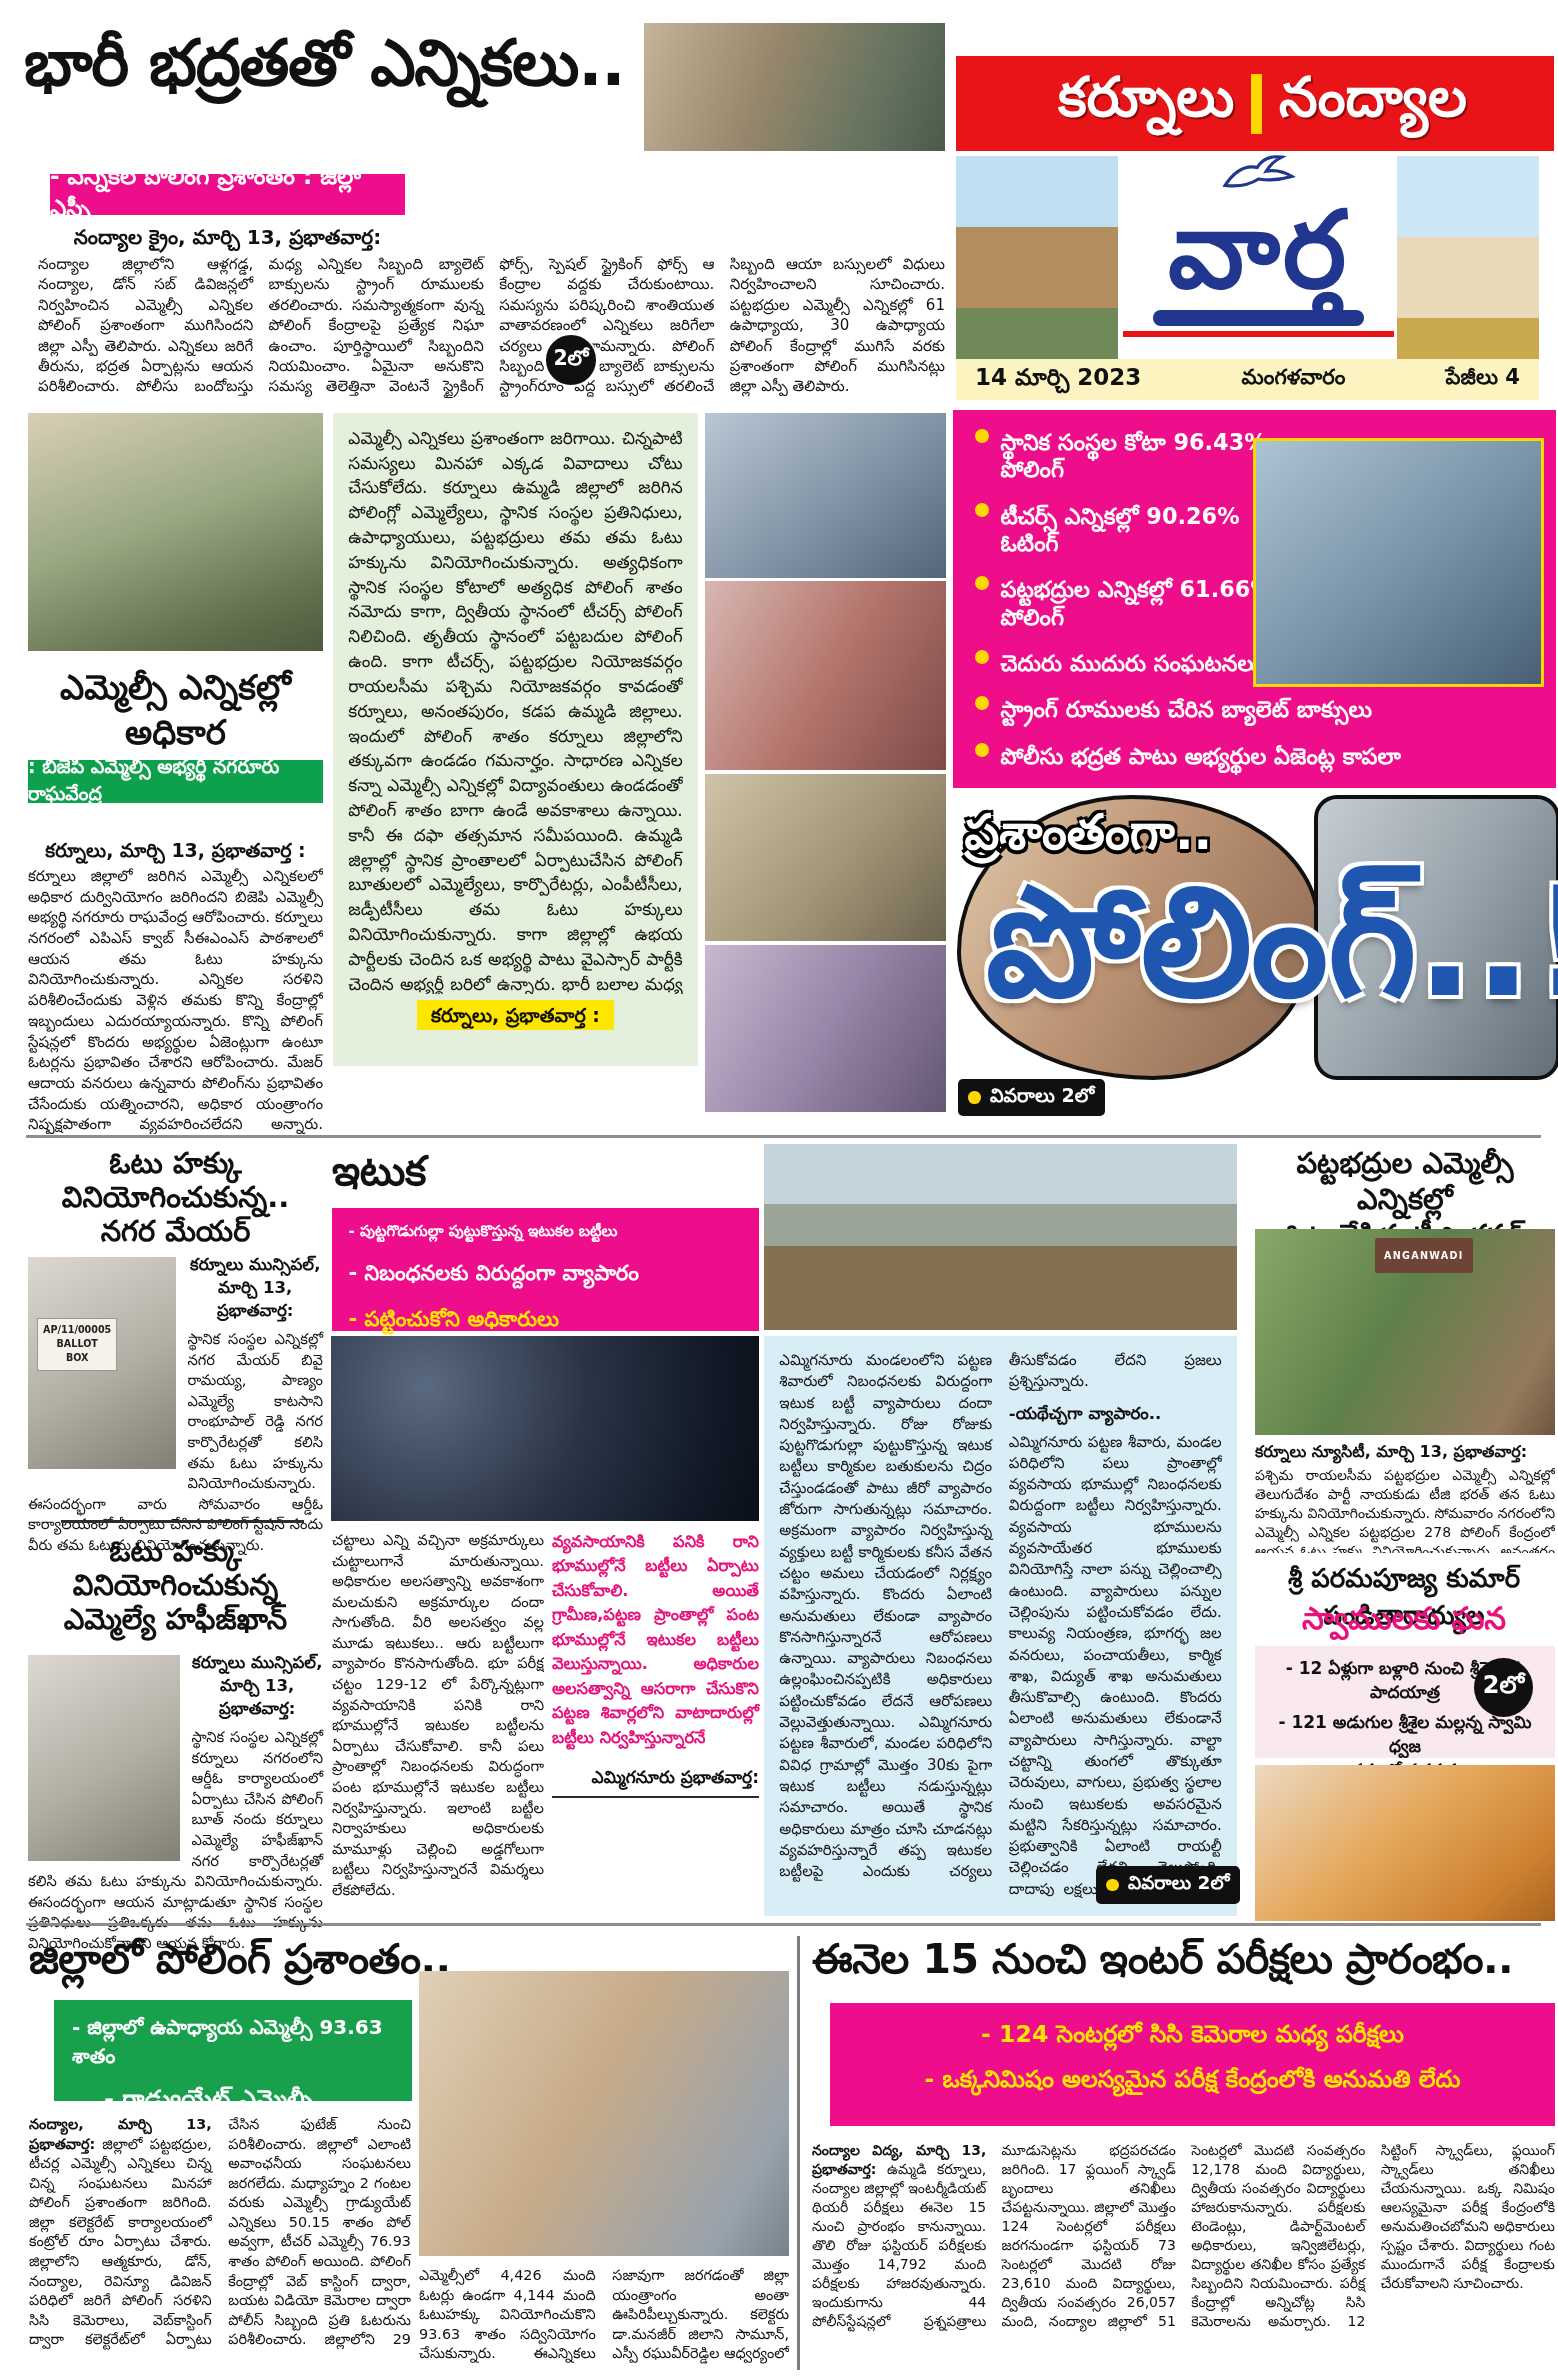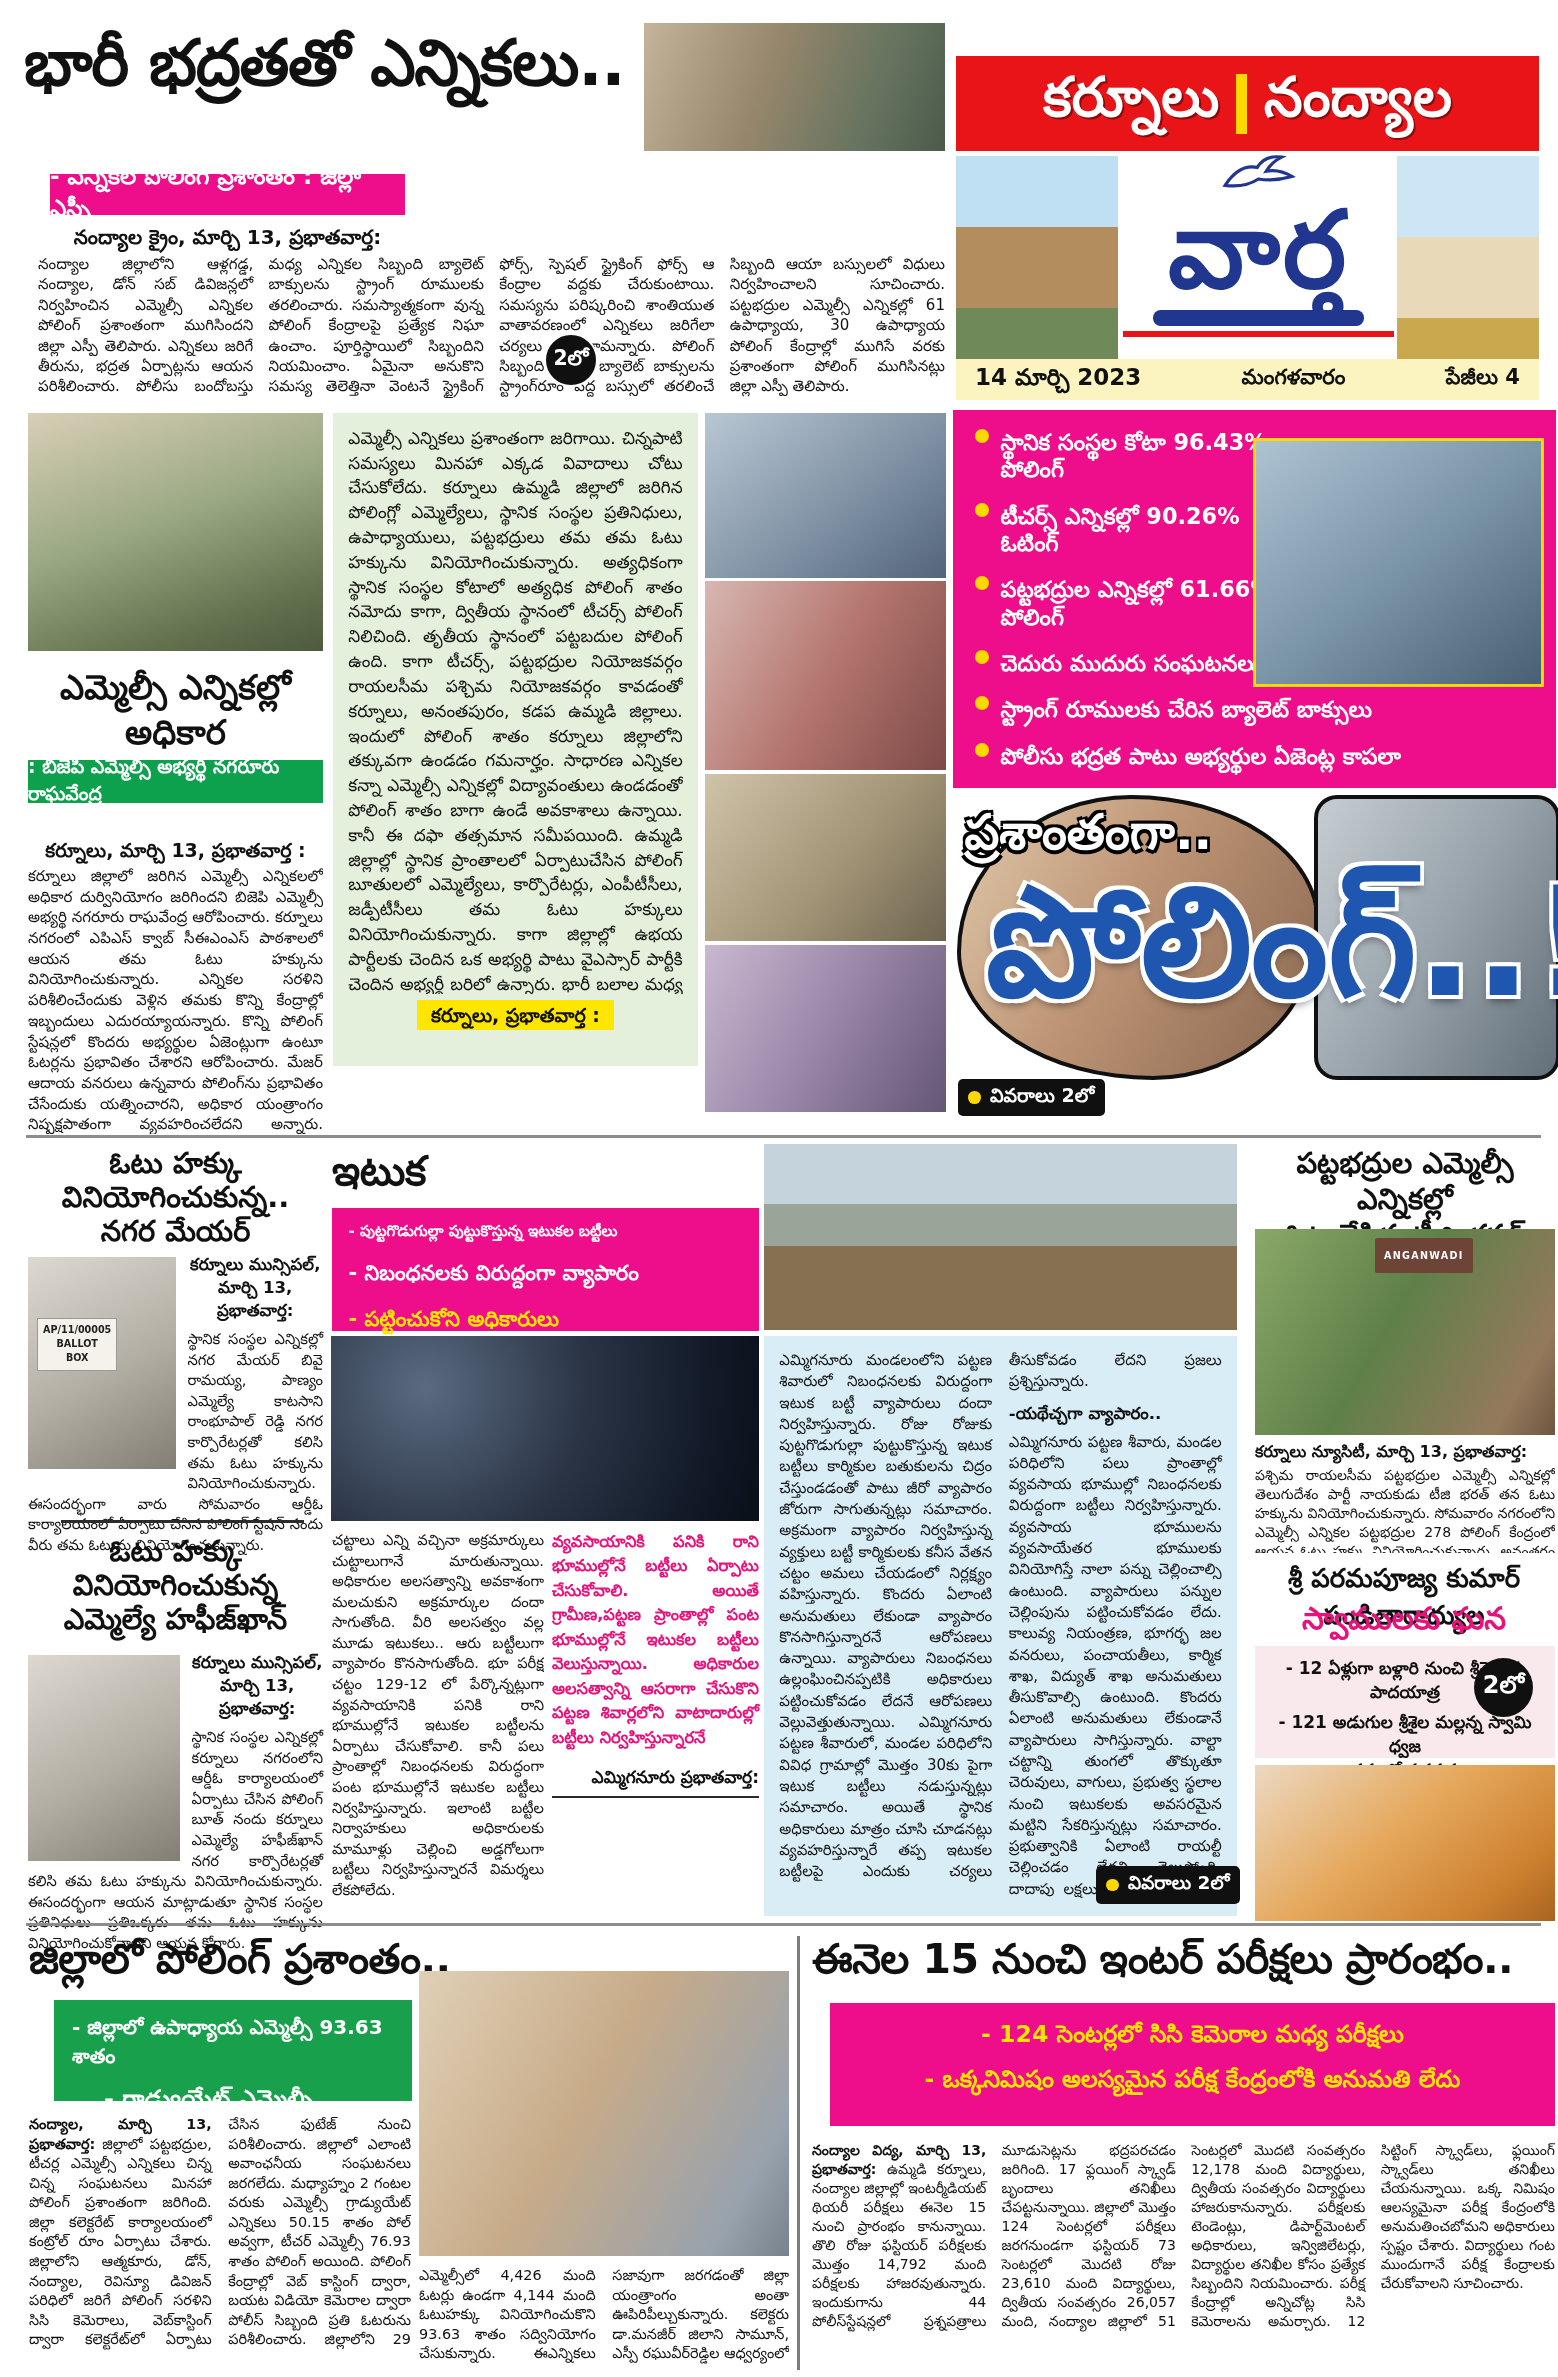--- a/index.html
+++ b/index.html
@@ -61,21 +61,21 @@
   <section>
     <h1 class="abs bold" style="left:24px;top:31px;width:613px;font-size:64px;line-height:1.02;margin:0;letter-spacing:-1.3px;">భారీ భద్రతతో ఎన్నికలు..</h1>
     <div class="abs ph ph-police" style="left:644px;top:23px;width:301px;height:128px;"></div>
     <div class="abs kicker bold" style="left:50px;top:174px;width:355px;height:41px;font-size:23px;">- ఎన్నికల పోలింగ్ ప్రశాంతం : జిల్లా ఎస్పీ</div>
     <div class="abs ctr bold" style="left:50px;top:225px;width:355px;font-size:20px;">నంద్యాల క్రైం, మార్చి 13, ప్రభాతవార్త:</div>
     <div class="abs just colset-4" style="left:38px;top:254px;width:907px;height:160px;font-size:15px;line-height:1.36;overflow:hidden;">నంద్యాల జిల్లాలోని ఆళ్లగడ్డ, నంద్యాల, డోన్ సబ్ డివిజన్లలో నిర్వహించిన ఎమ్మెల్సీ ఎన్నికల పోలింగ్ ప్రశాంతంగా ముగిసిందని జిల్లా ఎస్పీ తెలిపారు. ఎన్నికలు జరిగే తీరును, భద్రత ఏర్పాట్లను ఆయన పరిశీలించారు. పోలీసు బందోబస్తు మధ్య ఎన్నికల సిబ్బంది బ్యాలెట్ బాక్సులను స్ట్రాంగ్ రూములకు తరలించారు. సమస్యాత్మకంగా వున్న పోలింగ్ కేంద్రాలపై ప్రత్యేక నిఘా ఉంచాం. పూర్తిస్థాయిలో సిబ్బందిని నియమించాం. ఏమైనా అనుకొని సమస్య తెలెత్తినా వెంటనే స్ట్రైకింగ్ ఫోర్స్, స్పెషల్ స్ట్రైకింగ్ ఫోర్స్ ఆ కేంద్రాల వద్దకు చేరుకుంటాయి. సమస్యను పరిష్కరించి శాంతియుత వాతావరణంలో ఎన్నికలు జరిగేలా చర్యలు గైకొంటామన్నారు. పోలింగ్ సిబ్బంది పోలైన బ్యాలెట్ బాక్సులను స్ట్రాంగ్‌రూం వద్ద బస్సులో తరలించే సిబ్బంది ఆయా బస్సులలో విధులు నిర్వహించాలని సూచించారు. పట్టభద్రుల ఎమ్మెల్సీ ఎన్నికల్లో 61 ఉపాధ్యాయ, 30 ఉపాధ్యాయ పోలింగ్ కేంద్రాల్లో ముగిసే వరకు ప్రశాంతంగా పోలింగ్ ముగిసినట్లు జిల్లా ఎస్పీ తెలిపారు.</div>
     <div class="abs badge-circle" style="left:544px;top:333px;width:50px;height:50px;font-size:20.4px;border:2.6px solid #fff;">2లో</div>
   </section>
 
   <header>
-    <div class="abs" style="left:956px;top:56px;width:583px;height:95px;background:#e81417;display:flex;align-items:center;justify-content:center;gap:16.6px;">
+    <div class="abs" style="left:956px;top:56px;width:583px;height:95px;background:#e81417;display:flex;align-items:center;justify-content:center;gap:16.6px;padding-left:15px;">
       <span class="bold" style="color:#fff;font-size:55px;text-shadow:1.9px 1.9px 0 #8d0a0c;">కర్నూలు</span>
       <span style="display:inline-block;width:11.5px;height:60px;background:#ffd800;"></span>
       <span class="bold" style="color:#fff;font-size:55px;text-shadow:1.9px 1.9px 0 #8d0a0c;">నంద్యాల</span>
     </div>
 
     <div class="abs ph ph-fort" style="left:956px;top:156px;width:162px;height:203px;"></div>
     <div class="abs ph ph-nandi" style="left:1397px;top:156px;width:142px;height:203px;"></div>
 
     <div class="abs ctr" style="left:1123px;top:152px;width:271px;height:207px;">
       <svg width="77" height="45" viewBox="0 0 120 70" style="display:block;margin:0 auto;">

